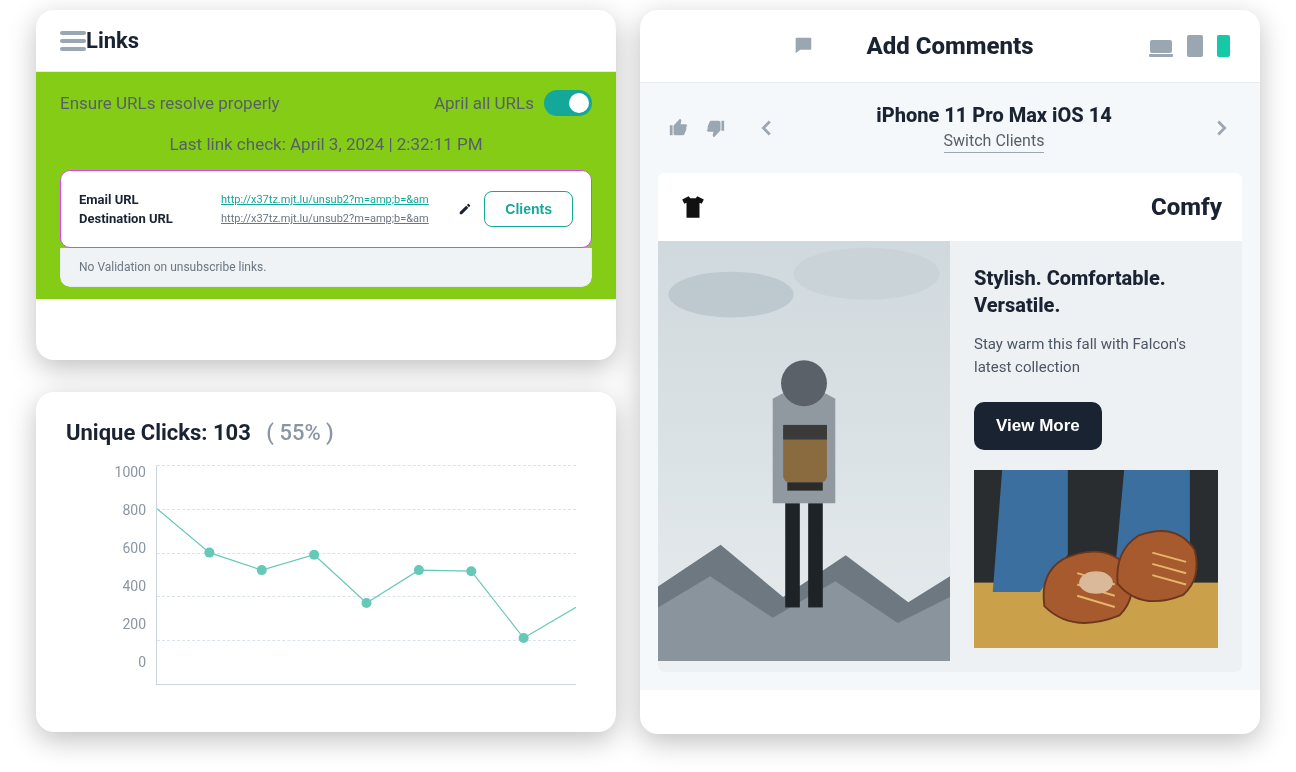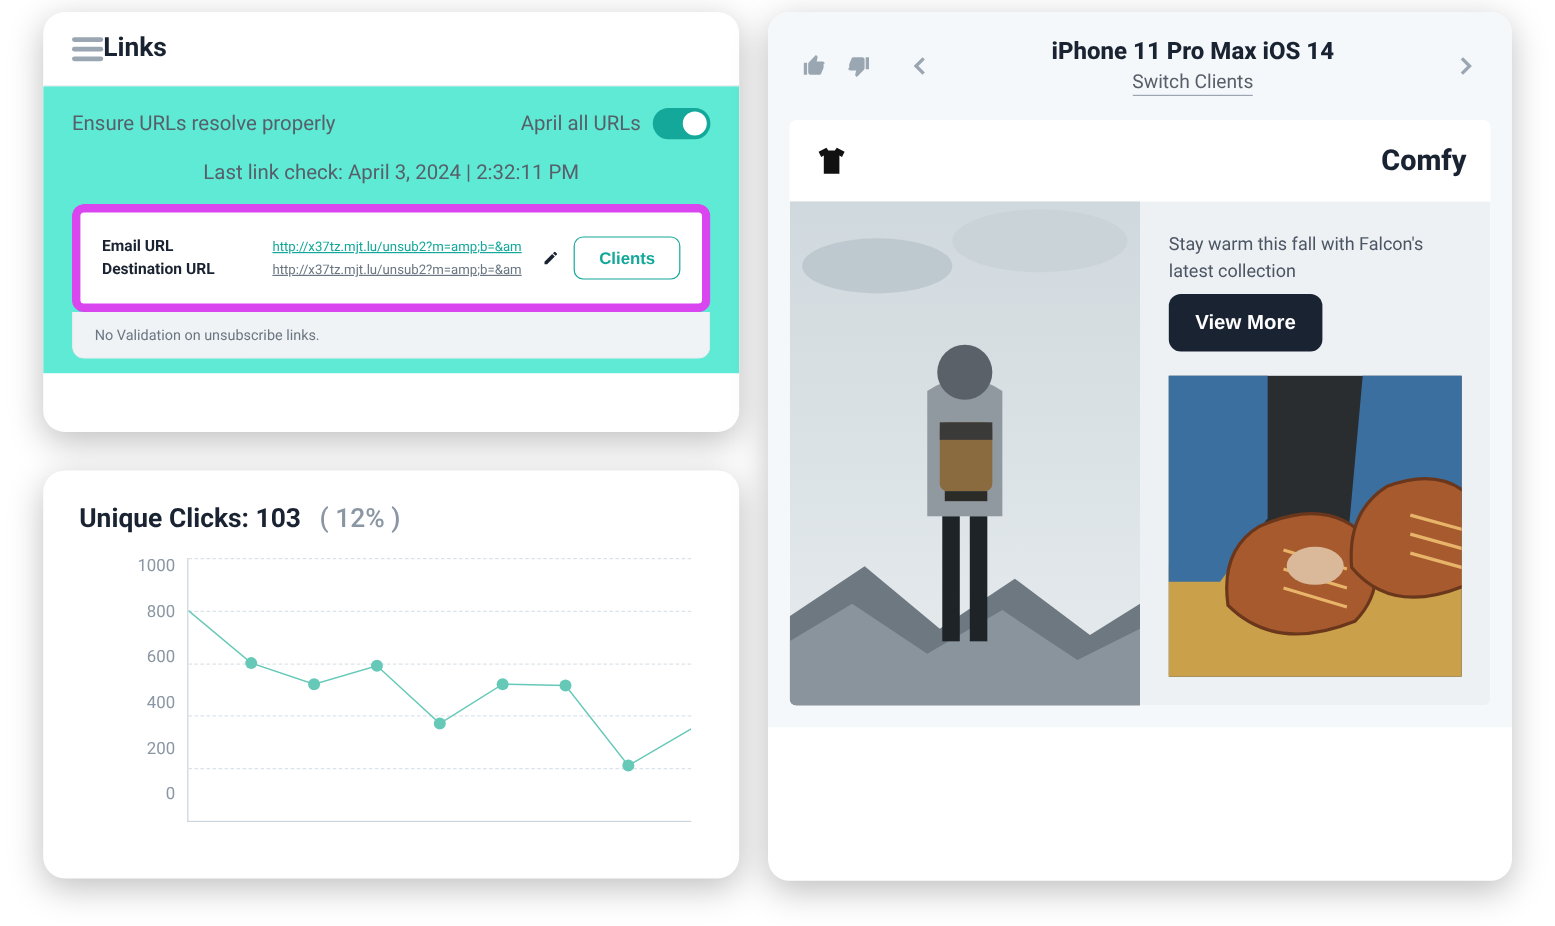--- a/index.html
+++ b/index.html
@@ -20,34 +20,34 @@
   }
   
   .links-card { left: 36px; top: 10px; width: 580px; height: 350px; }
   .links-header {
     display: flex; align-items: center; 
     padding: 18px 24px; border-bottom: 1px solid #e6ebef;
   }
   .hamburger { width: 26px; height: 20px; display:flex; flex-direction:column; justify-content:space-between; cursor:pointer; }
   .hamburger span { height: 4px; background:#9aa6b2; border-radius:2px; }
   .links-title { font-size: 22px; font-weight: 700; color:#1a2332; }
-  .links-body { background:#5eead4; padding: 18px 24px 12px; }
+  .links-body { background:#84cc16; padding: 18px 24px 12px; }
   .row { display:flex; justify-content:space-between; align-items:center; }
   .ensure { color:#57606a; font-size:17px; }
   .showall { color:#57606a; font-size:17px; margin-right:10px; }
   .toggle {
     width:48px; height:26px; background:#14a89a; border-radius:13px; position:relative; cursor:pointer;
   }
   .toggle::after {
     content:""; position:absolute; right:3px; top:3px;
     width:20px; height:20px; background:#fff; border-radius:50%;
   }
   .lastcheck { text-align:center; color:#57606a; font-size:17px; margin:18px 0 16px; }
   .url-box {
-    background:#fff; border:7px solid #d946ef; border-radius:10px;
+    background:#fff; border:1px solid #d946ef; border-radius:10px;
     padding: 16px 18px; display:flex; align-items:center; gap:12px;
   }
   .url-labels { width:130px; }
   .url-labels div { font-size:13px; font-weight:700; color:#1a2332; margin:4px 0; }
   .url-vals { flex:1; }
   .url-vals div { font-size:11px; margin:6px 0;text-decoration:underline; }
   .url-email { color:#14a89a; }
   .url-dest { color:#6a7682; }
   .pencil { width:14px; height:14px; color:#1a2332; cursor:pointer; }
   .adjust-btn {
@@ -87,21 +87,21 @@
   .device-name { font-size:20px; font-weight:800; color:#1a2332; }
   .switch-link { font-size:16px; color:#57606a; border-bottom:1.5px solid #9aa6b2; padding-bottom:2px; display:inline-block; margin-top:4px; cursor:pointer; }
   .preview { background:#f5f8fa; padding:0 18px 18px; }
   .preview-inner { background:#fff; border-radius:6px; overflow:hidden; }
   .brand { display:flex; align-items:center; justify-content:space-between; gap:14px; padding:20px; }
   .brand-name { font-size:24px; font-weight:800; }
   .hero { display:flex; background:#eef1f4; }
   .hero-left { width:50%; height:420px; }
   .hero-right { width:50%; padding:24px 24px; display:flex; flex-direction:column; }
   .tagline { font-size:20px; font-weight:800; line-height:1.35; margin-bottom:14px; }
-  .desc { font-size:15px; color:#4b5563; line-height:1.5; margin-bottom:8px; }
+  .desc { font-size:15px; color:#4b5563; line-height:1.5; margin-bottom:24px; }
   .view-btn { background:#1a2332; color:#fff; border:none; border-radius:10px; padding:14px 22px; font-size:17px; font-weight:700; cursor:pointer; width:fit-content; }
   .hero-img2 { flex:1; margin-top:20px; }
 
   
   svg { display:block; }
 </style>
 </head>
 <body>
 
 <div class="card links-card">
@@ -138,21 +138,21 @@
         <button class="adjust-btn">Clients</button>
       </div>
       <div class="no-validation">No Validation on unsubscribe links.</div>
     </div>
   </div>
 </div>
 
 <div class="card clicks-card">
   <div class="clicks-title">
     <span>Unique Clicks: 103</span>
-    <span class="clicks-pct">(  12%  )</span>
+    <span class="clicks-pct">(  55%  )</span>
   </div>
   <div class="chart-wrap">
 
     <div class="y-tick" style="top:17px">1000</div>
     <div class="y-tick" style="top:55px">800</div>
     <div class="y-tick" style="top:93px">600</div>
     <div class="y-tick" style="top:131px">400</div>
     <div class="y-tick" style="top:169px">200</div>
     <div class="y-tick" style="top:207px">0</div>
     <div class="chart-area">
@@ -171,20 +171,38 @@
           <circle cx="50%" cy="63%" r="5" fill="#66c9b8"></circle>
           <circle cx="62.5%" cy="48%" r="5" fill="#66c9b8"></circle>
           <circle cx="75%" cy="48.5%" r="5" fill="#66c9b8"></circle>
           <circle cx="87.5%" cy="79%" r="5" fill="#66c9b8"></circle>
         </svg>
     </div>
   </div>
 </div>
 
 <div class="card comments-card">
+  <div class="comments-header">
+    <svg class="icon-grey comment-bubble" width="26" height="22" viewBox="0 0 24 24" fill="currentColor">
+        <path d="M4 3h16a1 1 0 0 1 1 1v11a1 1 0 0 1-1 1H9l-5 4V4a1 1 0 0 1 1-1z"></path>
+      </svg>
+    <div class="comments-title">Add Comments</div>
+    <div class="device-icons">
+      <svg class="icon-grey" width="24" height="18" viewBox="0 0 24 18" fill="currentColor">
+          <rect x="1" y="1" width="22" height="13" rx="2"></rect>
+          <rect x="0" y="15" width="24" height="3" rx="1"></rect>
+        </svg>
+      <svg class="icon-grey" width="16" height="22" viewBox="0 0 16 22" fill="currentColor">
+          <rect x="0" y="0" width="16" height="22" rx="2"></rect>
+        </svg>
+      <svg width="13" height="22" viewBox="0 0 13 22" fill="#14c8a8">
+          <rect x="0" y="0" width="13" height="22" rx="2"></rect>
+        </svg>
+    </div>
+  </div>
   <div class="subhead">
     <div class="thumbs">
       <svg class="icon-grey" width="22" height="22" viewBox="0 0 24 24" fill="currentColor">
           <path d="M2 20h3V9H2v11zm19-10c0-1.1-.9-2-2-2h-5.3l.8-3.8v-.3c0-.4-.2-.8-.4-1.1L13 2 6.6 8.6C6.2 9 6 9.5 6 10v8c0 1.1.9 2 2 2h8c.8 0 1.5-.5 1.8-1.2l2.1-5c.1-.2.1-.5.1-.8v-3z"></path>
         </svg>
       <svg class="icon-grey" width="22" height="22" viewBox="0 0 24 24" fill="currentColor">
           <path d="M22 4h-3v11h3V4zM3 14c0 1.1.9 2 2 2h5.3l-.8 3.8v.3c0 .4.2.8.4 1.1L11 22l6.4-6.6c.4-.4.6-.9.6-1.4V6c0-1.1-.9-2-2-2H8c-.8 0-1.5.5-1.8 1.2l-2.1 5c-.1.2-.1.5-.1.8v3z"></path>
         </svg>
     </div>
     <svg class="chev" width="22" height="22" viewBox="0 0 24 24" fill="none" stroke="currentColor" stroke-width="3" style="margin-left:30px">
@@ -227,20 +245,21 @@
               <rect x="144" y="260" width="14" height="100" fill="#1e2327"></rect>
               <path d="M110 160 q30 -20 60 0 v100 h-60 z" fill="#9099a0"></path>
               <circle cx="140" cy="145" r="22" fill="#5a6168"></circle>
               <rect x="120" y="185" width="42" height="55" rx="6" fill="#8a6a3f"></rect>
               <rect x="120" y="185" width="42" height="14" fill="#3a3b38"></rect>
               <rect x="124" y="240" width="34" height="8" fill="#2b2b28"></rect>
             </g>
           </svg>
         </div>
         <div class="hero-right">
+          <div class="tagline">Stylish. Comfortable. Versatile.</div>
           <div class="desc">Stay warm this fall with Falcon's latest collection</div>
           <button class="view-btn">View More</button>
           <div class="hero-img2">
             <svg width="100%" height="100%" viewBox="0 0 260 190" preserveAspectRatio="xMidYMid slice">
               <rect width="260" height="190" fill="#2a2d2f"></rect>
               <rect x="0" y="120" width="260" height="70" fill="#caa04a"></rect>
 
               <path d="M30 0 h70 v90 l-30 40 h-50 z" fill="#3b6fa0"></path>
               <path d="M160 0 h70 v80 l-30 30 h-50 z" fill="#3b6fa0"></path>
 

